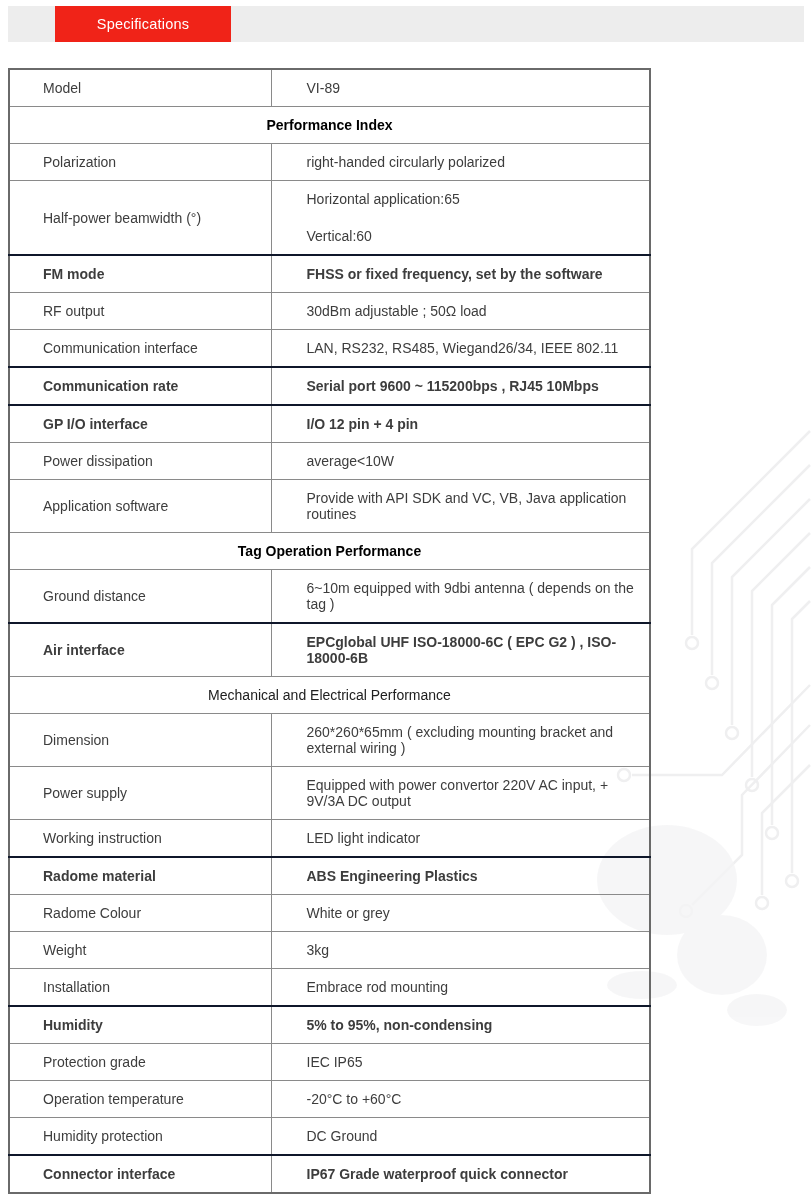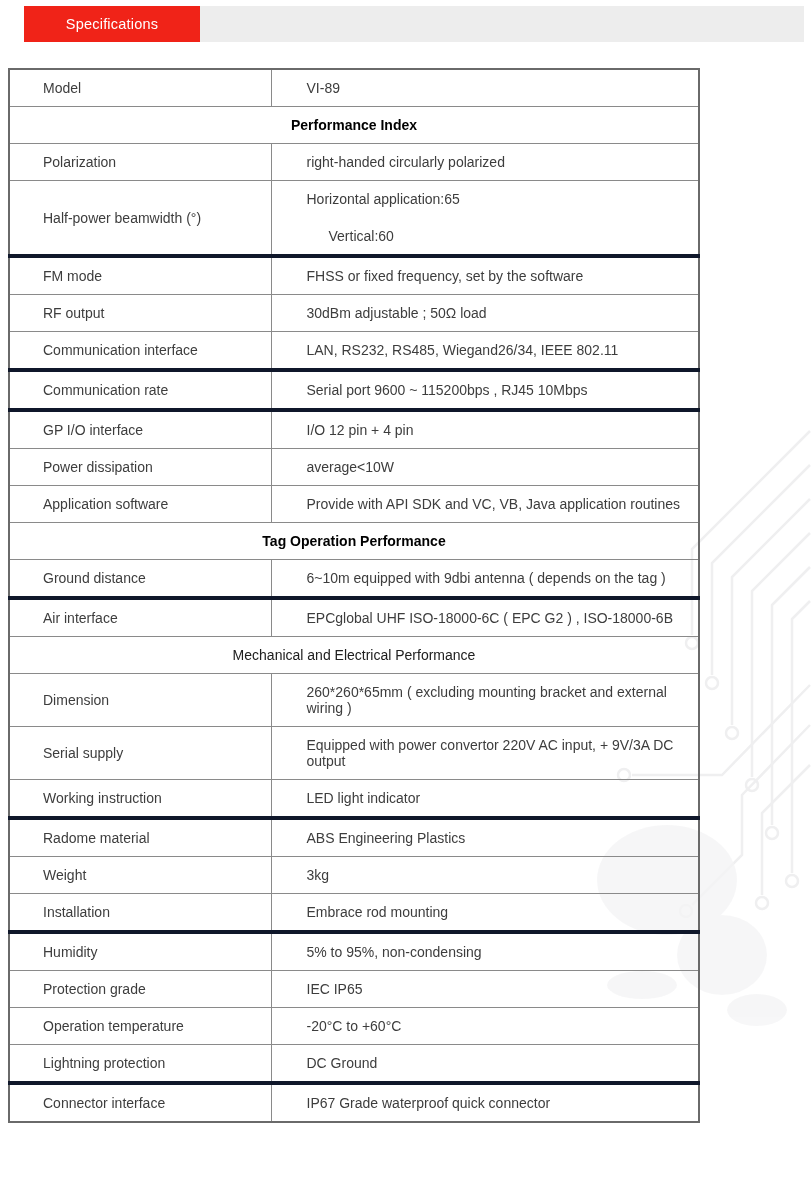--- a/index.html
+++ b/index.html
@@ -8,25 +8,26 @@
     background: #ffffff;
     width: 812px;
     min-height: 1200px;
     font-family: "Liberation Sans", "DejaVu Sans", sans-serif;
     font-size: 14px;
     color: #3d3d3d;
     position: relative;
   }
   
   .header-strip {
-    margin: 6px 8px 0 24px;
+    margin: 6px 8px 0 8px;
     height: 36px;
     background: #ededed;
     position: relative;
     z-index: 2;
+    padding-left: 47px;
   }
   .spec-tab {
     width: 176px;
     height: 36px;
     background: #f02318;
     color: #ffffff;
     display: flex;
     align-items: center;
     justify-content: center;
     font-size: 14.5px;
@@ -40,51 +41,51 @@
     right: 0;
     width: 240px;
     height: 640px;
     z-index: 0;
     pointer-events: none;
   }
   
   table.spec-table {
     position: relative;
     z-index: 1;
-    width: 692px;
+    width: 643px;
     margin: 26px 8px 0 8px;
     border-collapse: collapse;
     background: transparent;
     table-layout: fixed;
     border-radius: 30px;
   }
   table.spec-table, table.spec-table td {
     border: 1px solid #8a8a8a;
   }
   table.spec-table { border-width: 2px; border-color: #6a6a6a; }
   col.col-label { width: 262px; }
   td {
     padding: 10px 10px 10px 33px;
     line-height: 16px;
     vertical-align: middle;
     background: transparent;
     word-wrap: break-word;
   }
   td.value-cell { padding-left: 35px; }
-  tr.thick-top td { border-top: 4px solid #0f172a; }
+  tr.thick-top td { border-top: 2px solid #0f172a; font-weight: bold; }
   td.section-cell {
     text-align: center;
     padding: 10px 16px;
     border-top: 2px solid #6a6a6a;
     border-bottom: 2px solid #6a6a6a;
     color: #202020;
   }
   td.section-cell.bold { font-weight: bold; color: #000000; }
   td.value-cell p { margin: 0; }
-  td.value-cell p + p { margin-top: 21px; margin-left: 22px; }
+  td.value-cell p + p { margin-top: 21px; }
 </style>
 </head>
 <body>
 
 <div class="watermark">
   <svg width="240" height="640" viewBox="0 0 240 640" xmlns="http://www.w3.org/2000/svg">
     <g fill="none" stroke="#efeff0" stroke-width="2.5">
       <polyline points="238,6 120,124 120,210"></polyline>
       <circle cx="120" cy="218" r="6"></circle>
       <polyline points="238,40 140,138 140,250"></polyline>
@@ -183,53 +184,57 @@
         <td class="value-cell">EPCglobal UHF ISO-18000-6C ( EPC G2 ) , ISO-18000-6B</td>
       </tr>
       <tr>
         <td colspan="2" class="section-cell">Mechanical and Electrical Performance</td>
       </tr>
       <tr>
         <td class="label-cell">Dimension</td>
         <td class="value-cell">260*260*65mm ( excluding mounting bracket and external wiring )</td>
       </tr>
       <tr>
-        <td class="label-cell">Serial supply</td>
+        <td class="label-cell">Power supply</td>
         <td class="value-cell">Equipped with power convertor 220V AC input, + 9V/3A DC output</td>
       </tr>
       <tr>
         <td class="label-cell">Working instruction</td>
         <td class="value-cell">LED light indicator</td>
       </tr>
       <tr class="thick-top">
         <td class="label-cell">Radome material</td>
         <td class="value-cell">ABS Engineering Plastics</td>
       </tr>
       <tr>
+        <td class="label-cell">Radome Colour</td>
+        <td class="value-cell">White or grey</td>
+      </tr>
+      <tr>
         <td class="label-cell">Weight</td>
         <td class="value-cell">3kg</td>
       </tr>
       <tr>
         <td class="label-cell">Installation</td>
         <td class="value-cell">Embrace rod mounting</td>
       </tr>
       <tr class="thick-top">
         <td class="label-cell">Humidity</td>
         <td class="value-cell">5% to 95%, non-condensing</td>
       </tr>
       <tr>
         <td class="label-cell">Protection grade</td>
         <td class="value-cell">IEC IP65</td>
       </tr>
       <tr>
         <td class="label-cell">Operation temperature</td>
         <td class="value-cell">-20°C to +60°C</td>
       </tr>
       <tr>
-        <td class="label-cell">Lightning protection</td>
+        <td class="label-cell">Humidity protection</td>
         <td class="value-cell">DC Ground</td>
       </tr>
       <tr class="thick-top">
         <td class="label-cell">Connector interface</td>
         <td class="value-cell">IP67 Grade waterproof quick connector</td>
       </tr>
     </tbody>
 </table>
 
 </body></html>

